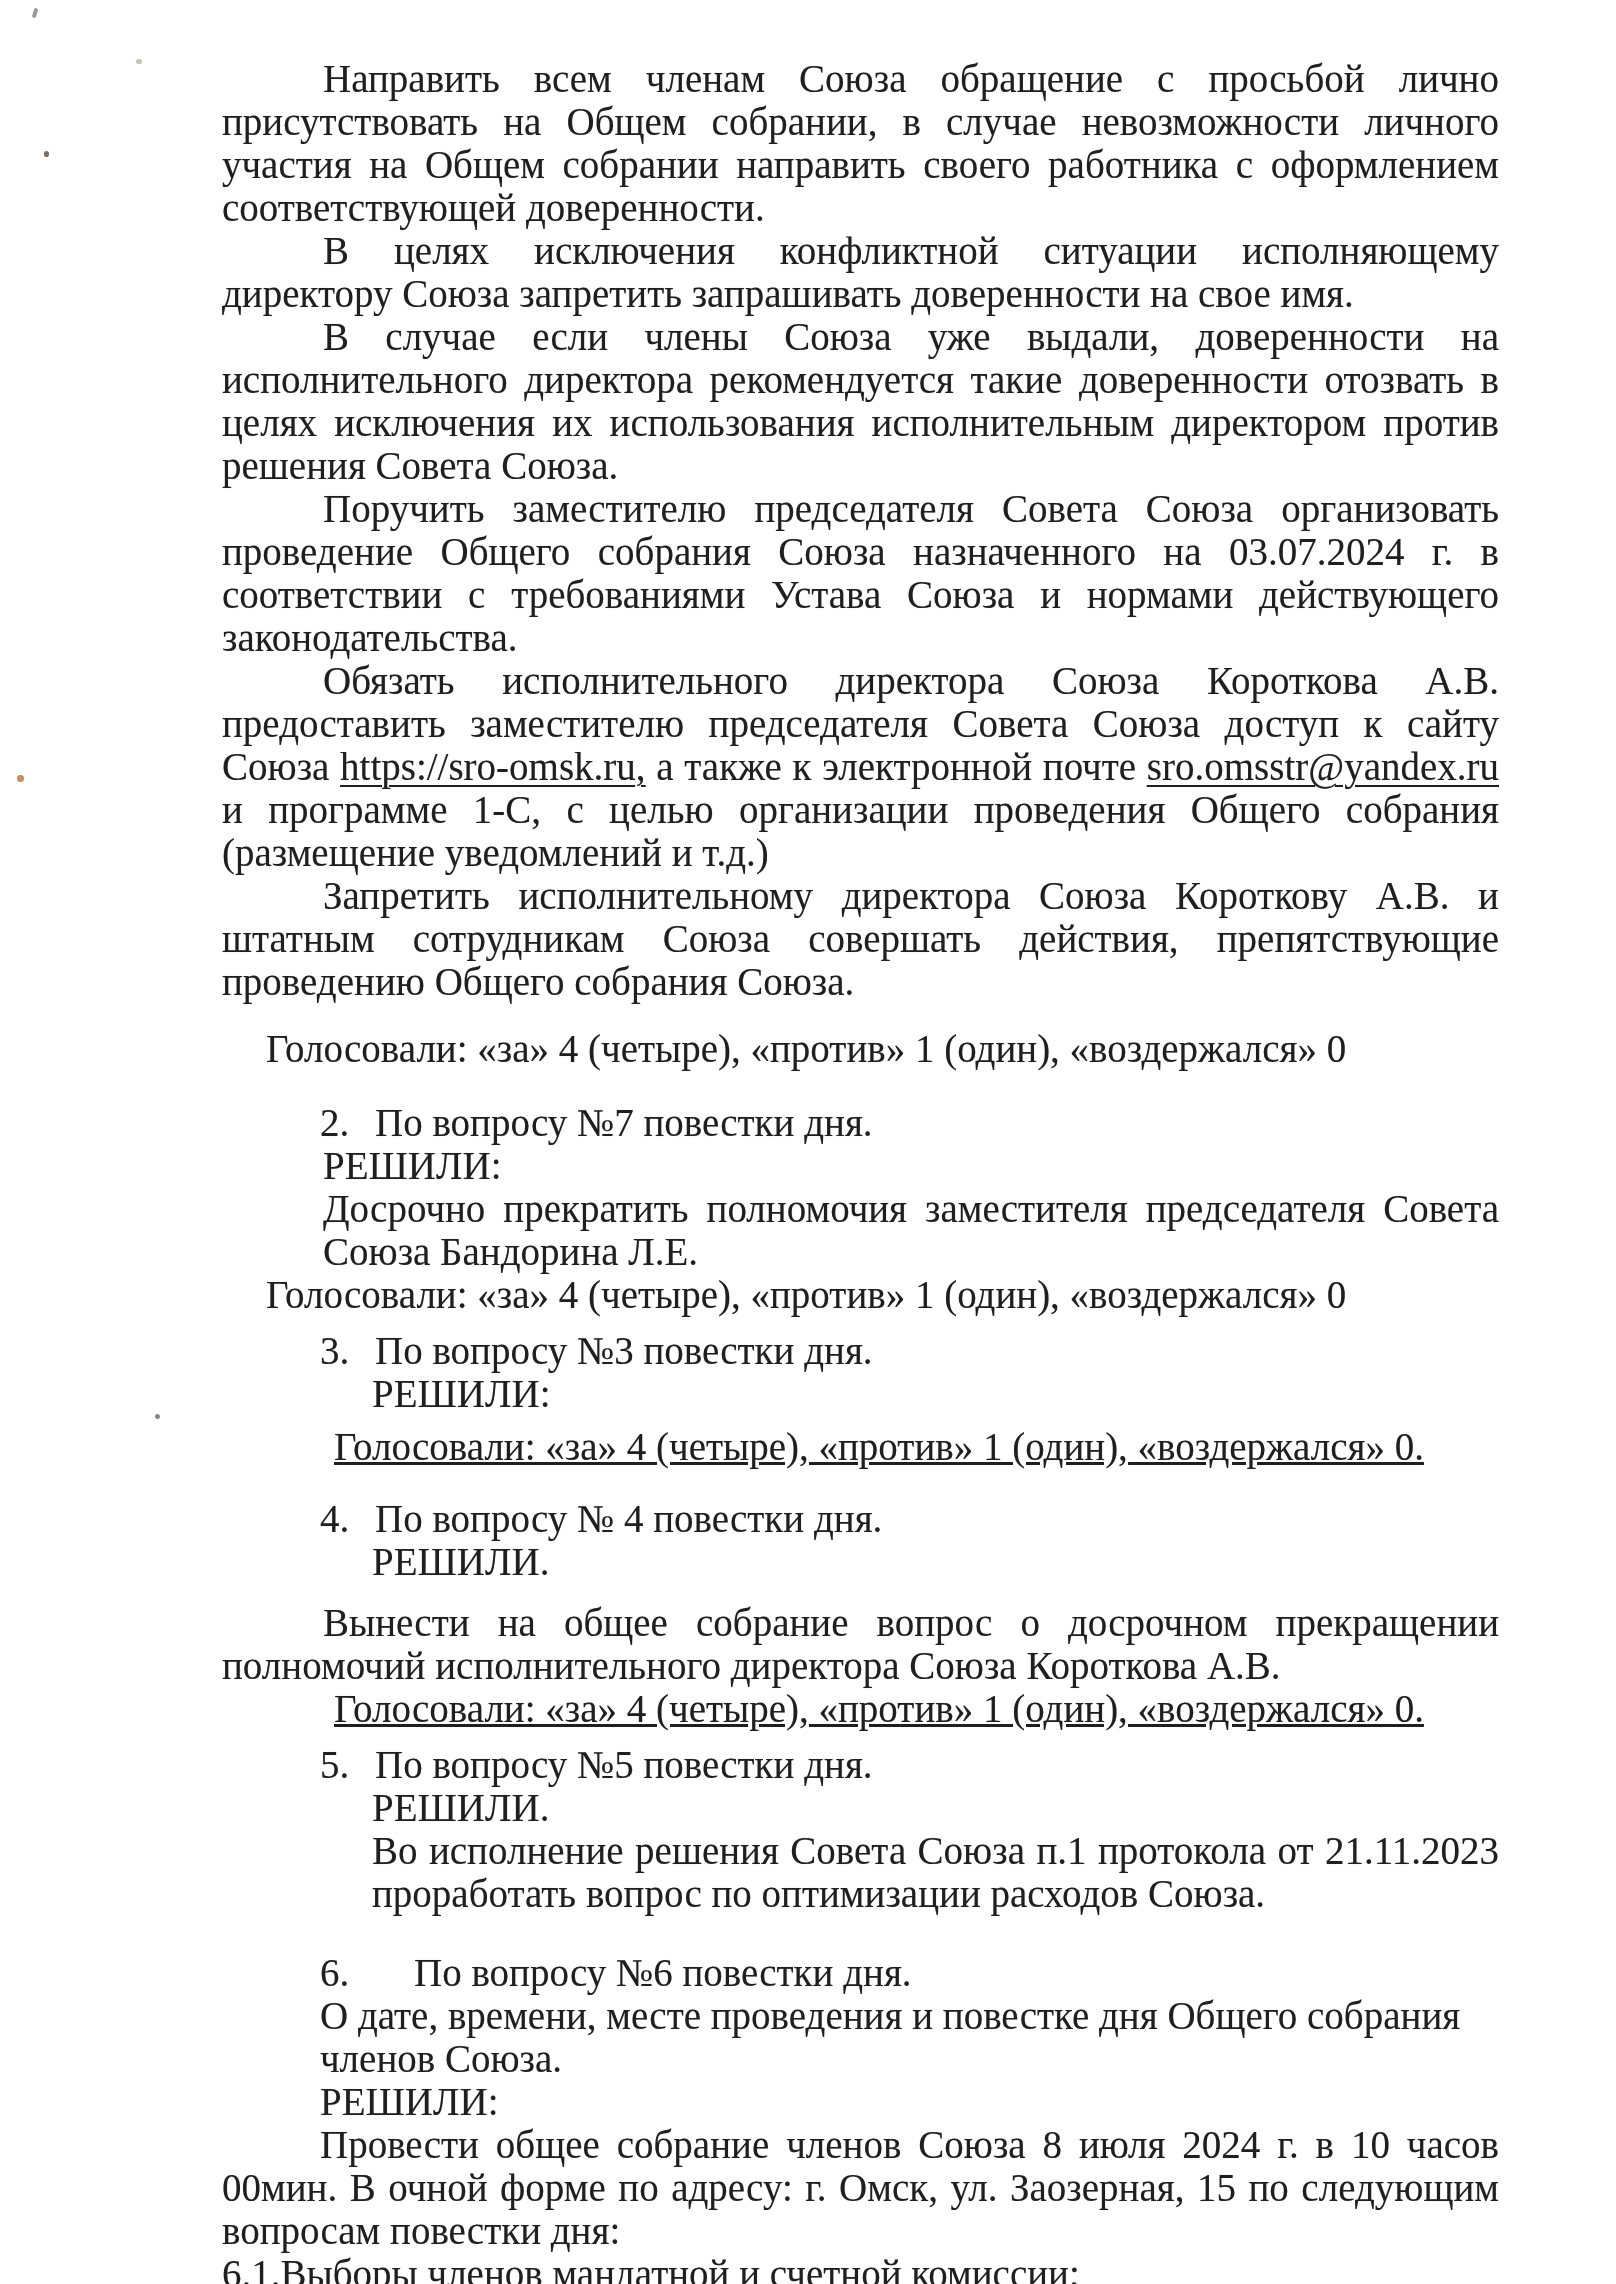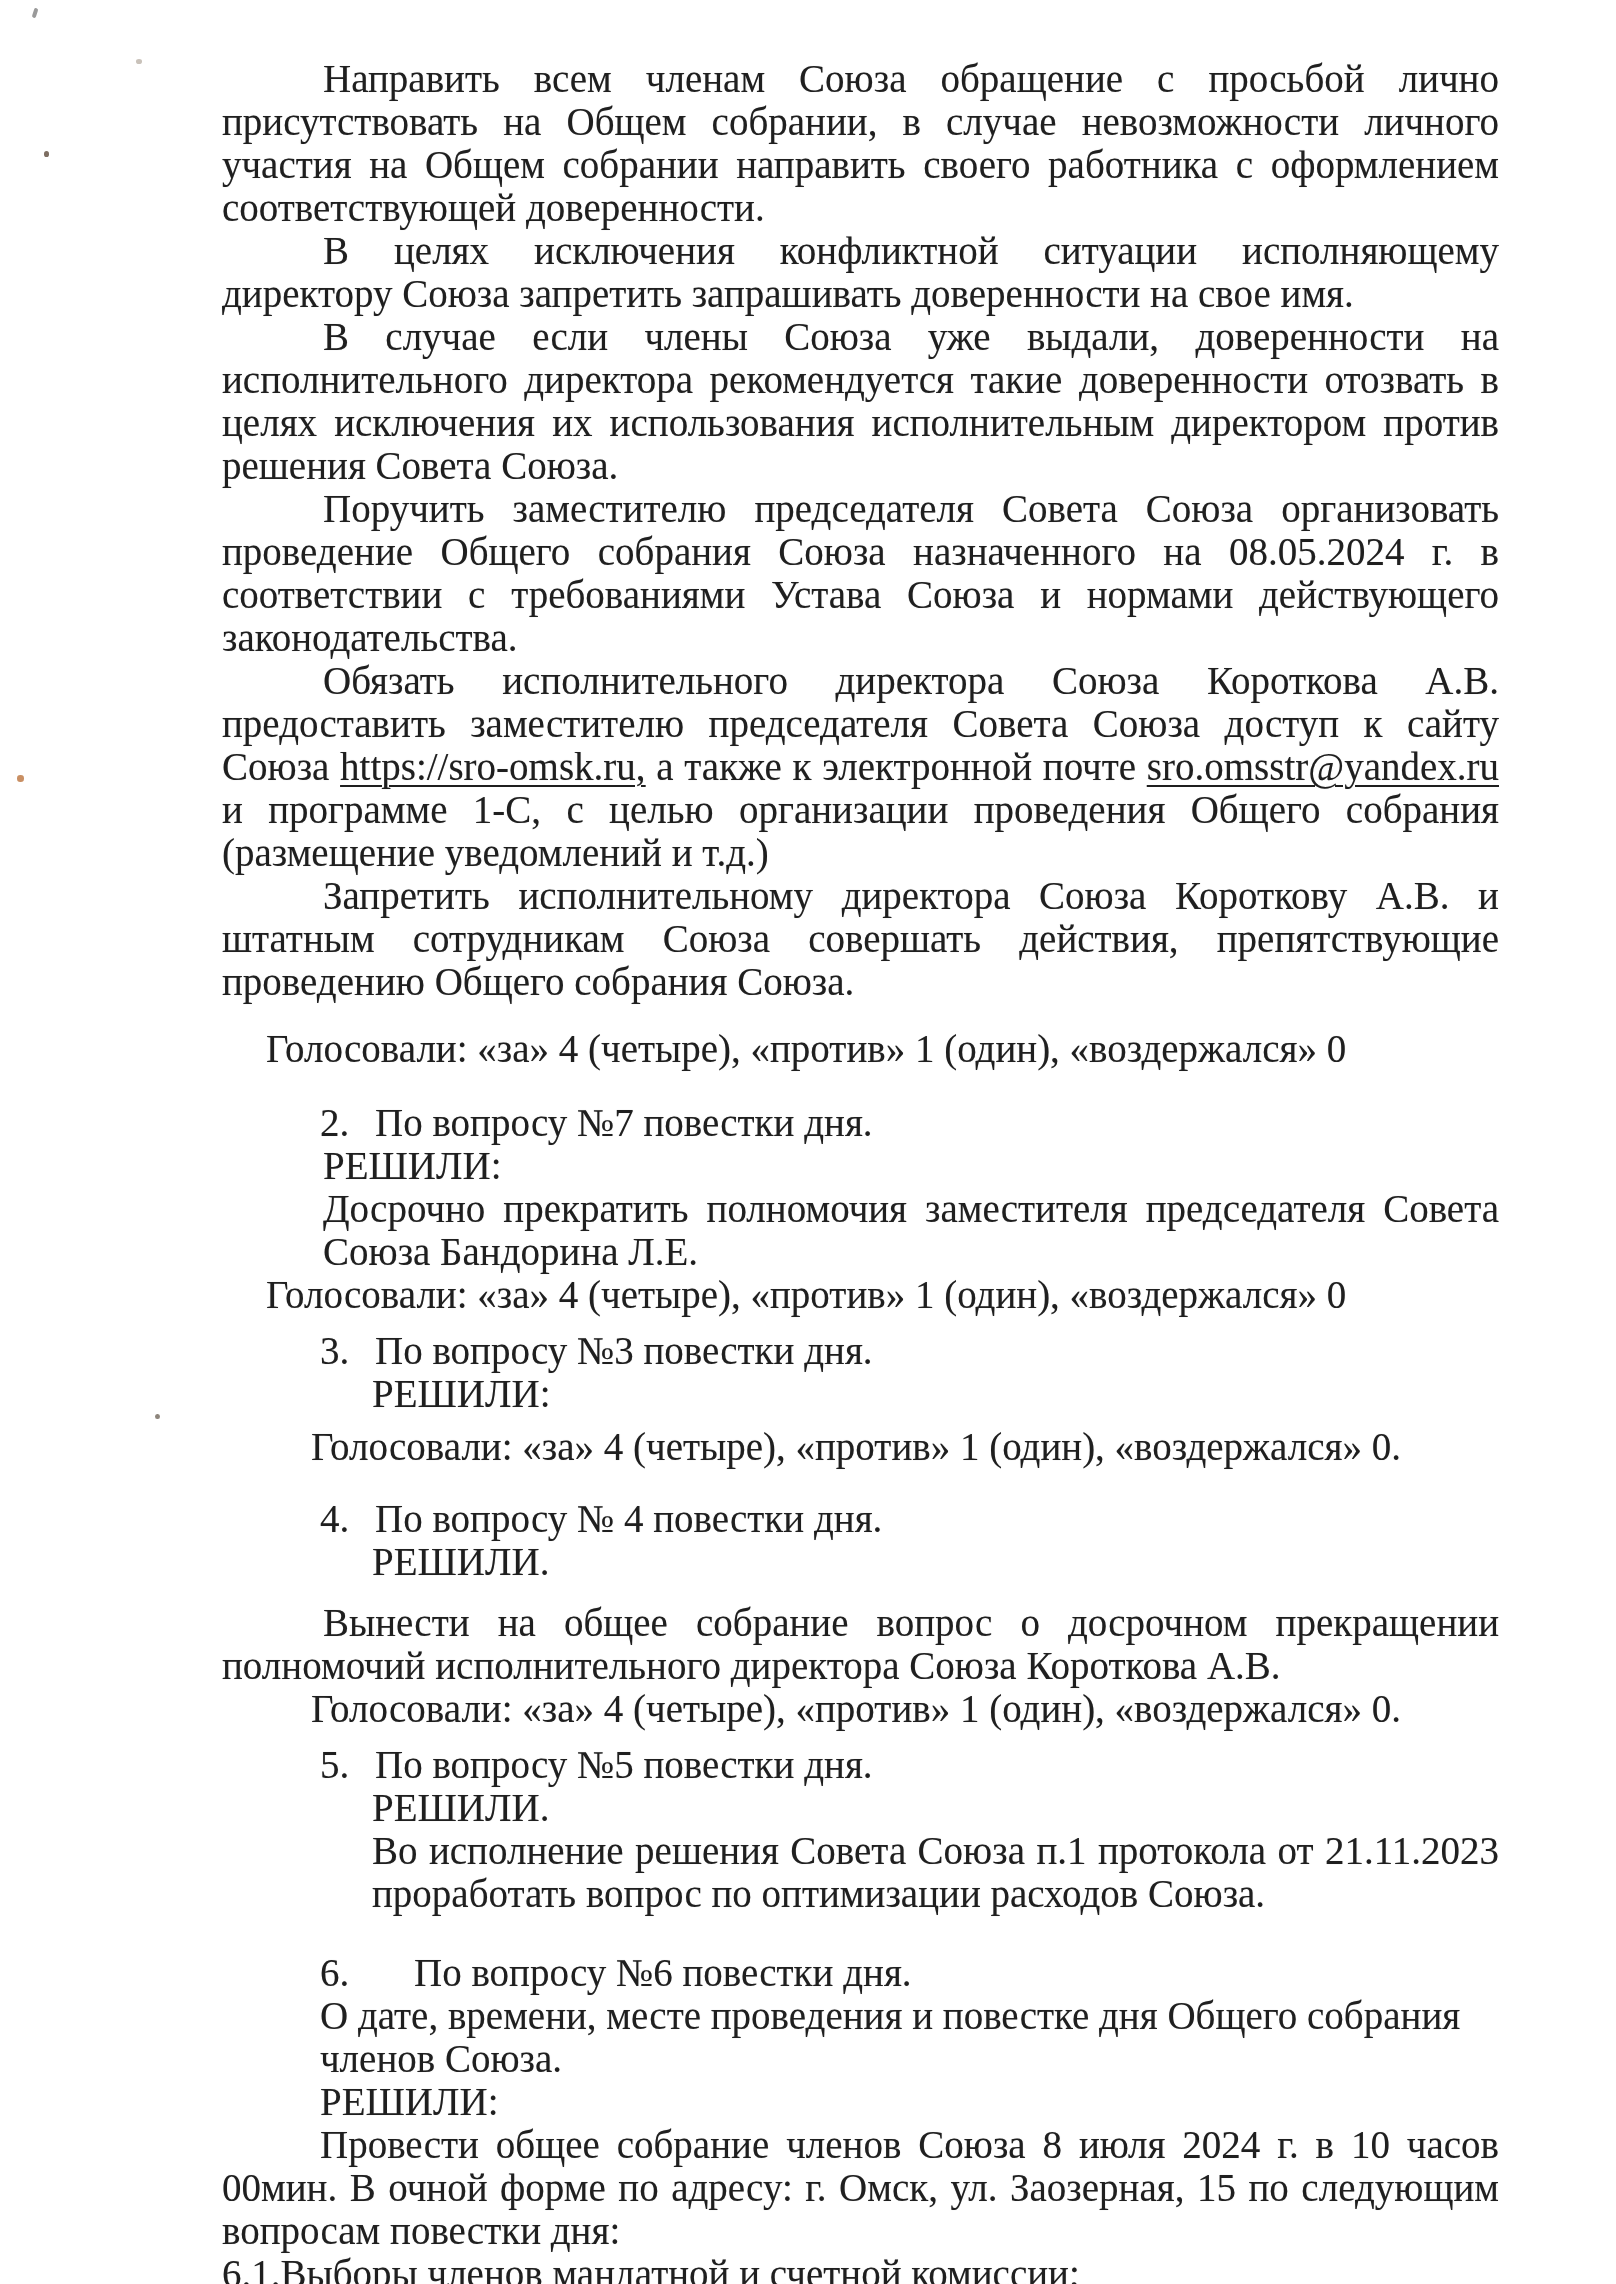--- a/index.html
+++ b/index.html
@@ -16,21 +16,21 @@
     position:absolute; left:0; top:0; right:0;
     padding:57px 117px 0 222px;
     font-size:39px; line-height:43px;
     text-shadow:0 0 0.7px rgba(30,30,30,.35);
   }
 
   .para { text-indent:101px; text-align:justify; }
   .doc-link { text-decoration:underline; text-underline-offset:4.6px; text-decoration-thickness:2px; }
 
   .vote-a { margin-left:44px; }
-  .vote-b { margin-left:89px; }
+  .vote-b { margin-left:112px;text-decoration:underline; }
 
   .item-head { display:flex; margin-left:98px; }
   .item-head .num { flex:none; width:55px; }
   .item-head .num.wide { width:94px; }
 
   .ind-a { margin-left:101px; }
   .ind-b { margin-left:150px; }
   .ind-c { margin-left:98px; }
   .just { text-align:justify; }
 
@@ -54,21 +54,21 @@
 </style>
 </head>
 <body>
 
 <div class="page">
   <div class="content">
 
     <p class="para">Направить всем членам Союза обращение с просьбой лично присутствовать на Общем собрании, в случае невозможности личного участия на Общем собрании направить своего работника с оформлением соответствующей доверенности.</p>
     <p class="para">В целях исключения конфликтной ситуации исполняющему директору Союза запретить запрашивать доверенности на свое имя.</p>
     <p class="para">В случае если члены Союза уже выдали, доверенности на исполнительного директора рекомендуется такие доверенности отозвать в целях исключения их использования исполнительным директором против решения Совета Союза.</p>
-    <p class="para">Поручить заместителю председателя Совета Союза организовать проведение Общего собрания Союза назначенного на 08.05.2024 г. в соответствии с требованиями Устава Союза и нормами действующего законодательства.</p>
+    <p class="para">Поручить заместителю председателя Совета Союза организовать проведение Общего собрания Союза назначенного на 03.07.2024 г. в соответствии с требованиями Устава Союза и нормами действующего законодательства.</p>
 
     <p class="para"><span>Обязать исполнительного директора Союза Короткова А.В. предоставить заместителю председателя Совета Союза доступ к сайту Союза </span><span class="doc-link">https://sro-omsk.ru,</span><span> а также к электронной почте </span><span class="doc-link">sro.omsstr@yandex.ru</span><span> и программе 1-С, с целью организации проведения Общего собрания (размещение уведомлений и т.д.)</span></p>
 
     <p class="para">Запретить исполнительному директора Союза Короткову А.В. и штатным сотрудникам Союза совершать действия, препятствующие проведению Общего собрания Союза.</p>
 
     <p class="vote-a mt-vote1">Голосовали: «за» 4 (четыре), «против» 1 (один), «воздержался» 0</p>
 
     <div class="mt-item2">
       <div class="item-head">
         <span class="num">2.</span>

